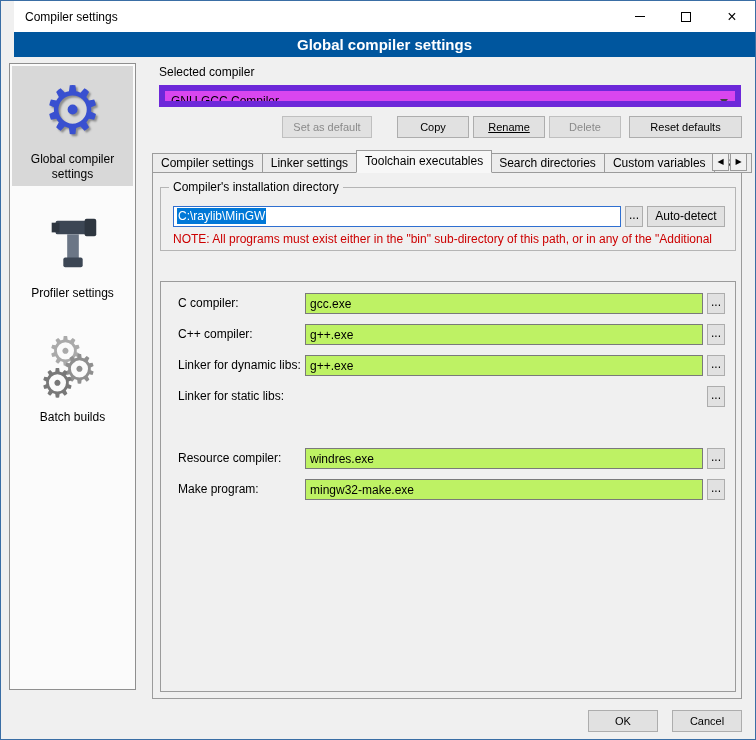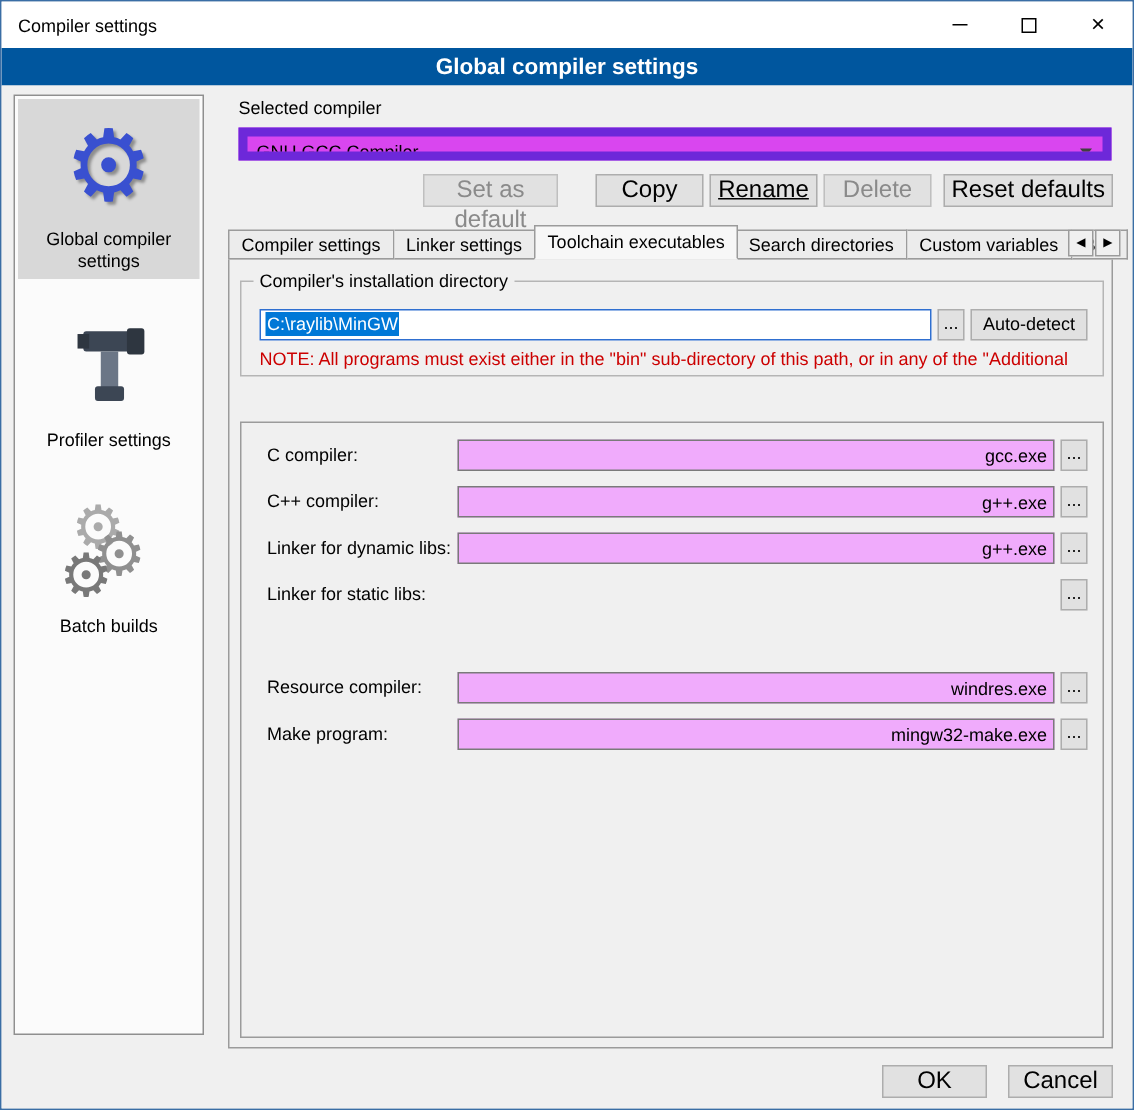--- a/index.html
+++ b/index.html
@@ -1,20 +1,20 @@
 <!DOCTYPE html>
 <html><head>
 <meta charset="utf-8">
 <style>
   * { box-sizing: border-box; margin: 0; padding: 0; }
   html,body { background:#cfcfcf; }
   body { font-family:"Liberation Sans", sans-serif; font-size:12px; color:#000; }
 
   .win { position:relative; width:756px; height:740px; background:#f0f0f0;
-         border:1px solid #3a6ea5; overflow:hidden; }
+         border:1px solid #3a6ea5; overflow:hidden;padding-left:13px; }
 
   
   .titlebar { height:31px; background:#ffffff; display:flex; align-items:center; }
   .title { padding-left:11px; font-size:12px; }
   .caption { margin-left:auto; display:flex; height:100%; }
   .capbtn { width:46px; height:31px; display:flex; align-items:center; justify-content:center; }
   .min-glyph { width:10px; height:1px; background:#000; display:block; }
   .max-glyph { width:10px; height:10px; border:1px solid #000; display:block; }
   .close-glyph { font-size:16px; line-height:1; }
 
@@ -46,21 +46,21 @@
   .lbl-sc { position:absolute; left:13px; top:2px; }
 
   .combo { position:absolute; border:6px solid #6d28d9; background:#d946ef;
            line-height:20px; padding:0 22px 0 6px; white-space:nowrap; overflow:hidden; }
   .combo .chev { position:absolute; right:7px; top:8px; width:0; height:0;
                  border-left:4px solid transparent; border-right:4px solid transparent;
                  border-top:5px solid #404040; }
   .compiler-combo { left:13px; top:22px; width:582px; height:22px; }
 
   .btn { position:absolute; height:22px; background:#e1e1e1; border:1px solid #adadad;
-         text-align:center; line-height:20px; font-size:16px; cursor:default; }
+         text-align:center; line-height:20px; font-size:11px; cursor:default; }
   .btn.disabled { color:#8a8a8a; border-color:#bfbfbf; }
   .btnrow { position:absolute; left:0; top:53px; width:596px; height:22px; }
   .b-setdef { left:136px; width:90px; }
   .b-copy   { left:251px; width:72px; }
   .b-rename { left:327px; width:72px;text-decoration:underline; }
   .b-delete { left:403px; width:72px; }
   .b-reset  { left:483px; width:113px;text-align:center; }
 
   
   .tabstrip { position:absolute; left:0; top:87px; width:602px; height:22px; z-index:2; }
@@ -95,22 +95,22 @@
           white-space:nowrap; overflow:hidden; }
 
   
   .subtabs { position:absolute; left:7px; top:87px; display:flex; align-items:flex-end; z-index:2; }
   .subpanel { position:absolute; left:7px; top:108px; width:576px; height:411px;
               border:1px solid #9b9b9b; background:#f0f0f0; }
 
   .frow { position:absolute; left:0; width:100%; height:21px; }
   .flabel { position:absolute; left:17px; line-height:21px; }
   .finput { position:absolute; left:144px; top:0; width:398px; height:21px;
-            border:1px solid #7a7a7a; background:#f0abfc; padding:0 4px;
-            font:12px "Liberation Sans", sans-serif;text-align:right; }
+            border:1px solid #7a7a7a; background:#bef264; padding:0 4px;
+            font:12px "Liberation Sans", sans-serif; }
   .fbrowse { left:546px; top:0; width:18px; }
   .fcombo { left:144px; top:0; width:420px; height:21px; background:#ececec;
             border:1px solid #7a7a7a; line-height:19px; }
 
   
   .b-ok { right:97px; top:653px; width:70px; }
   .b-cancel { right:13px; top:653px; width:70px; }
 </style>
 </head>
 <body>

